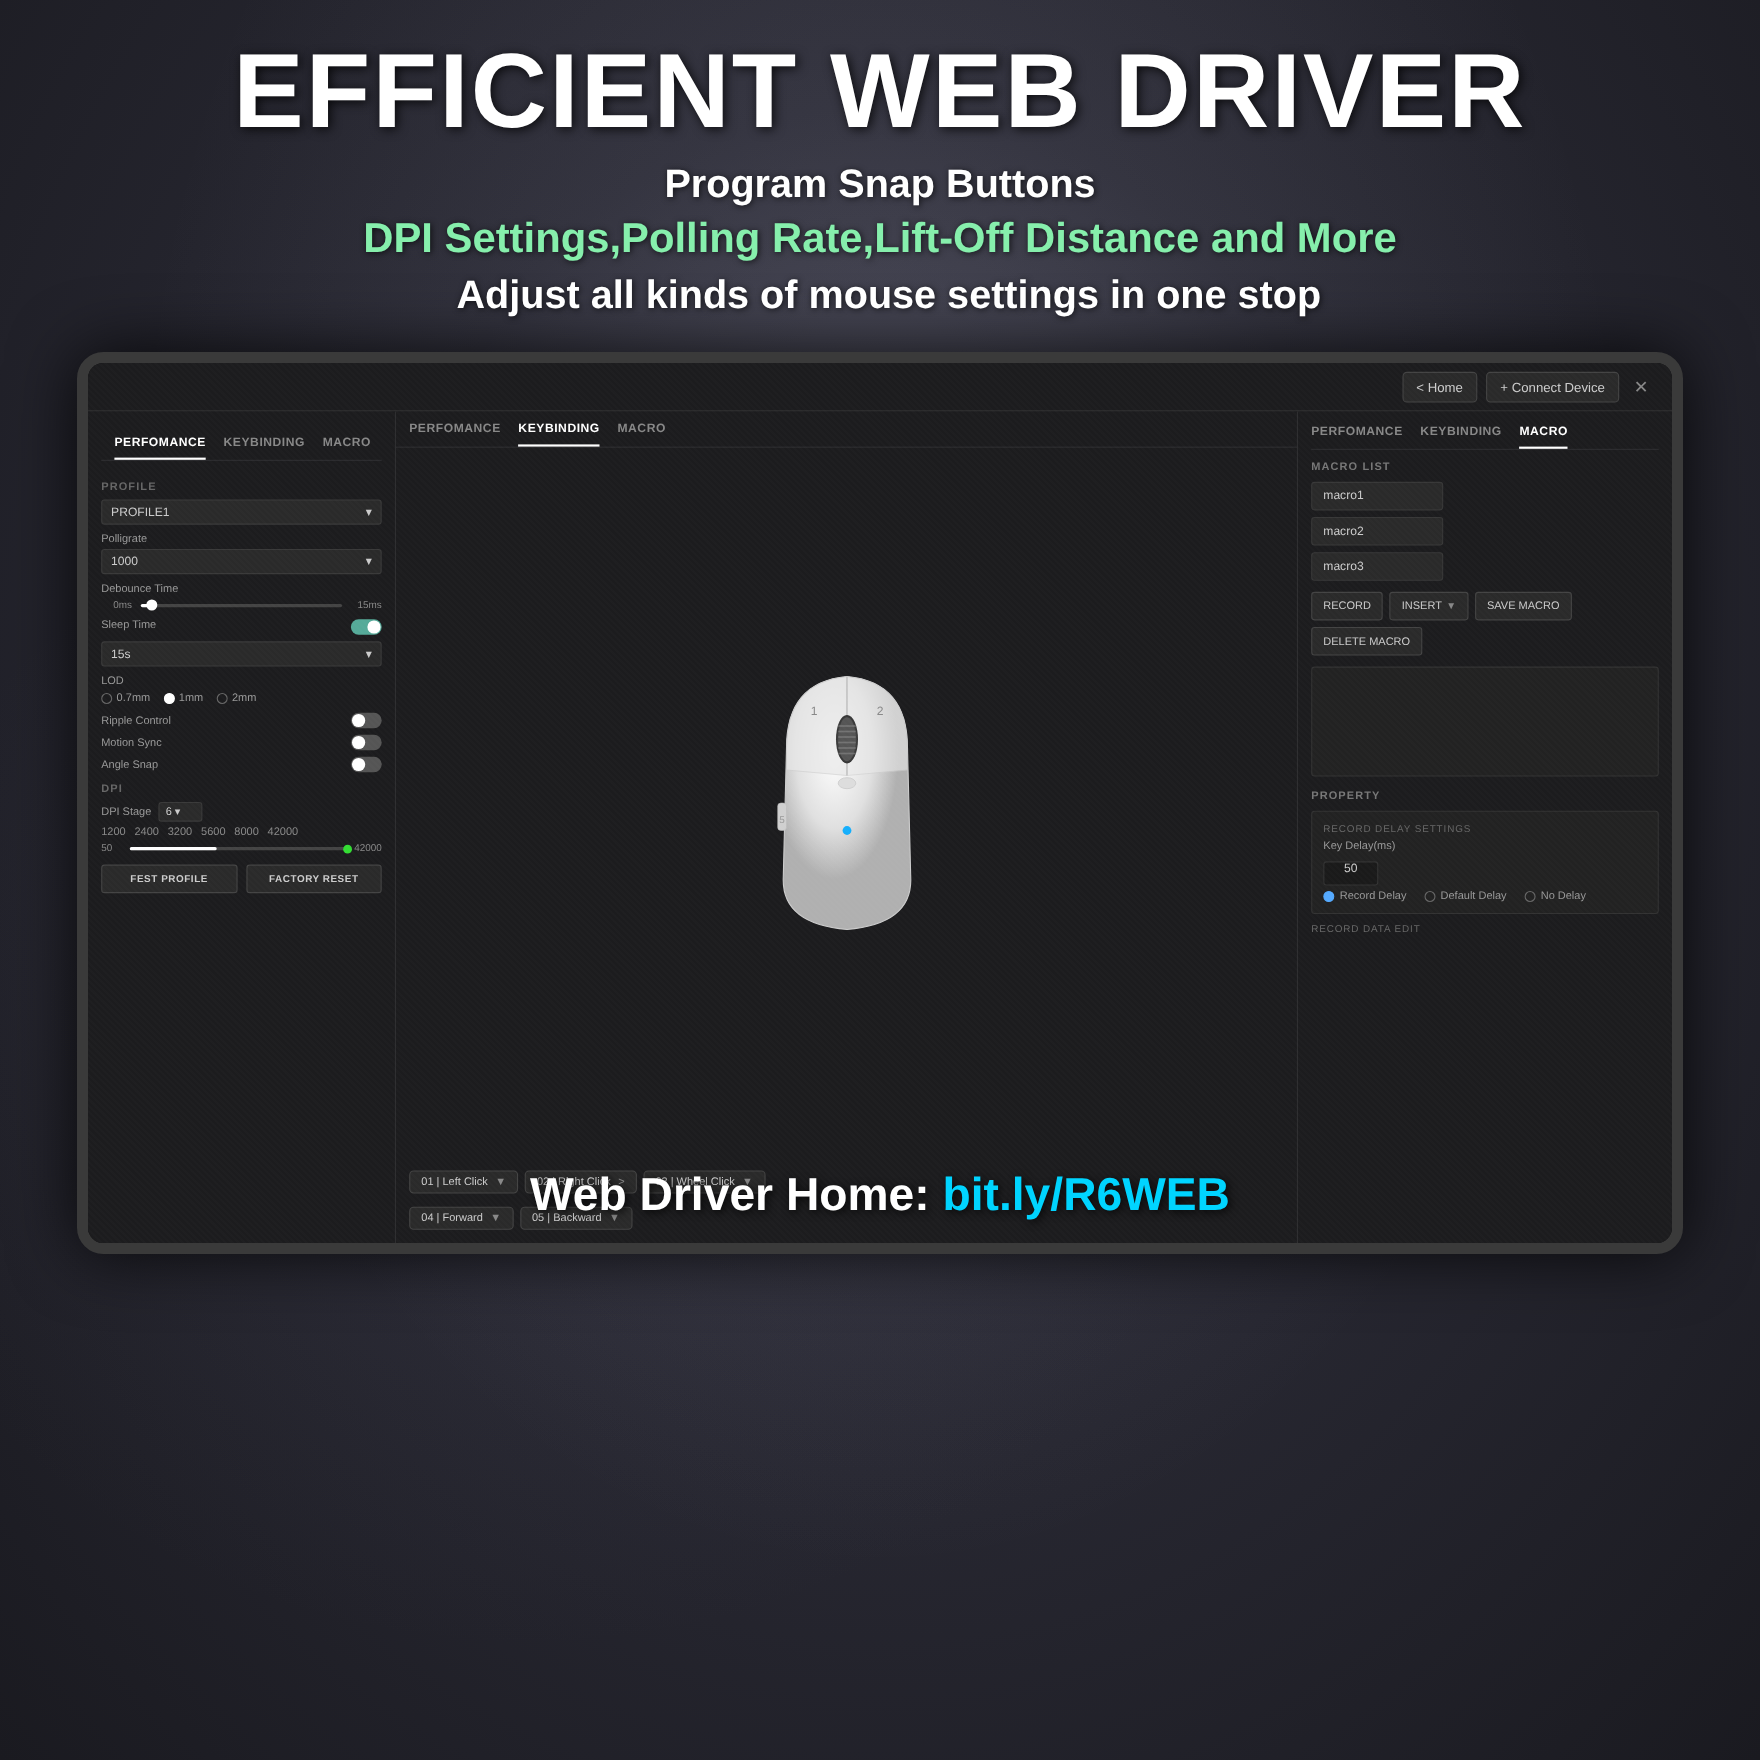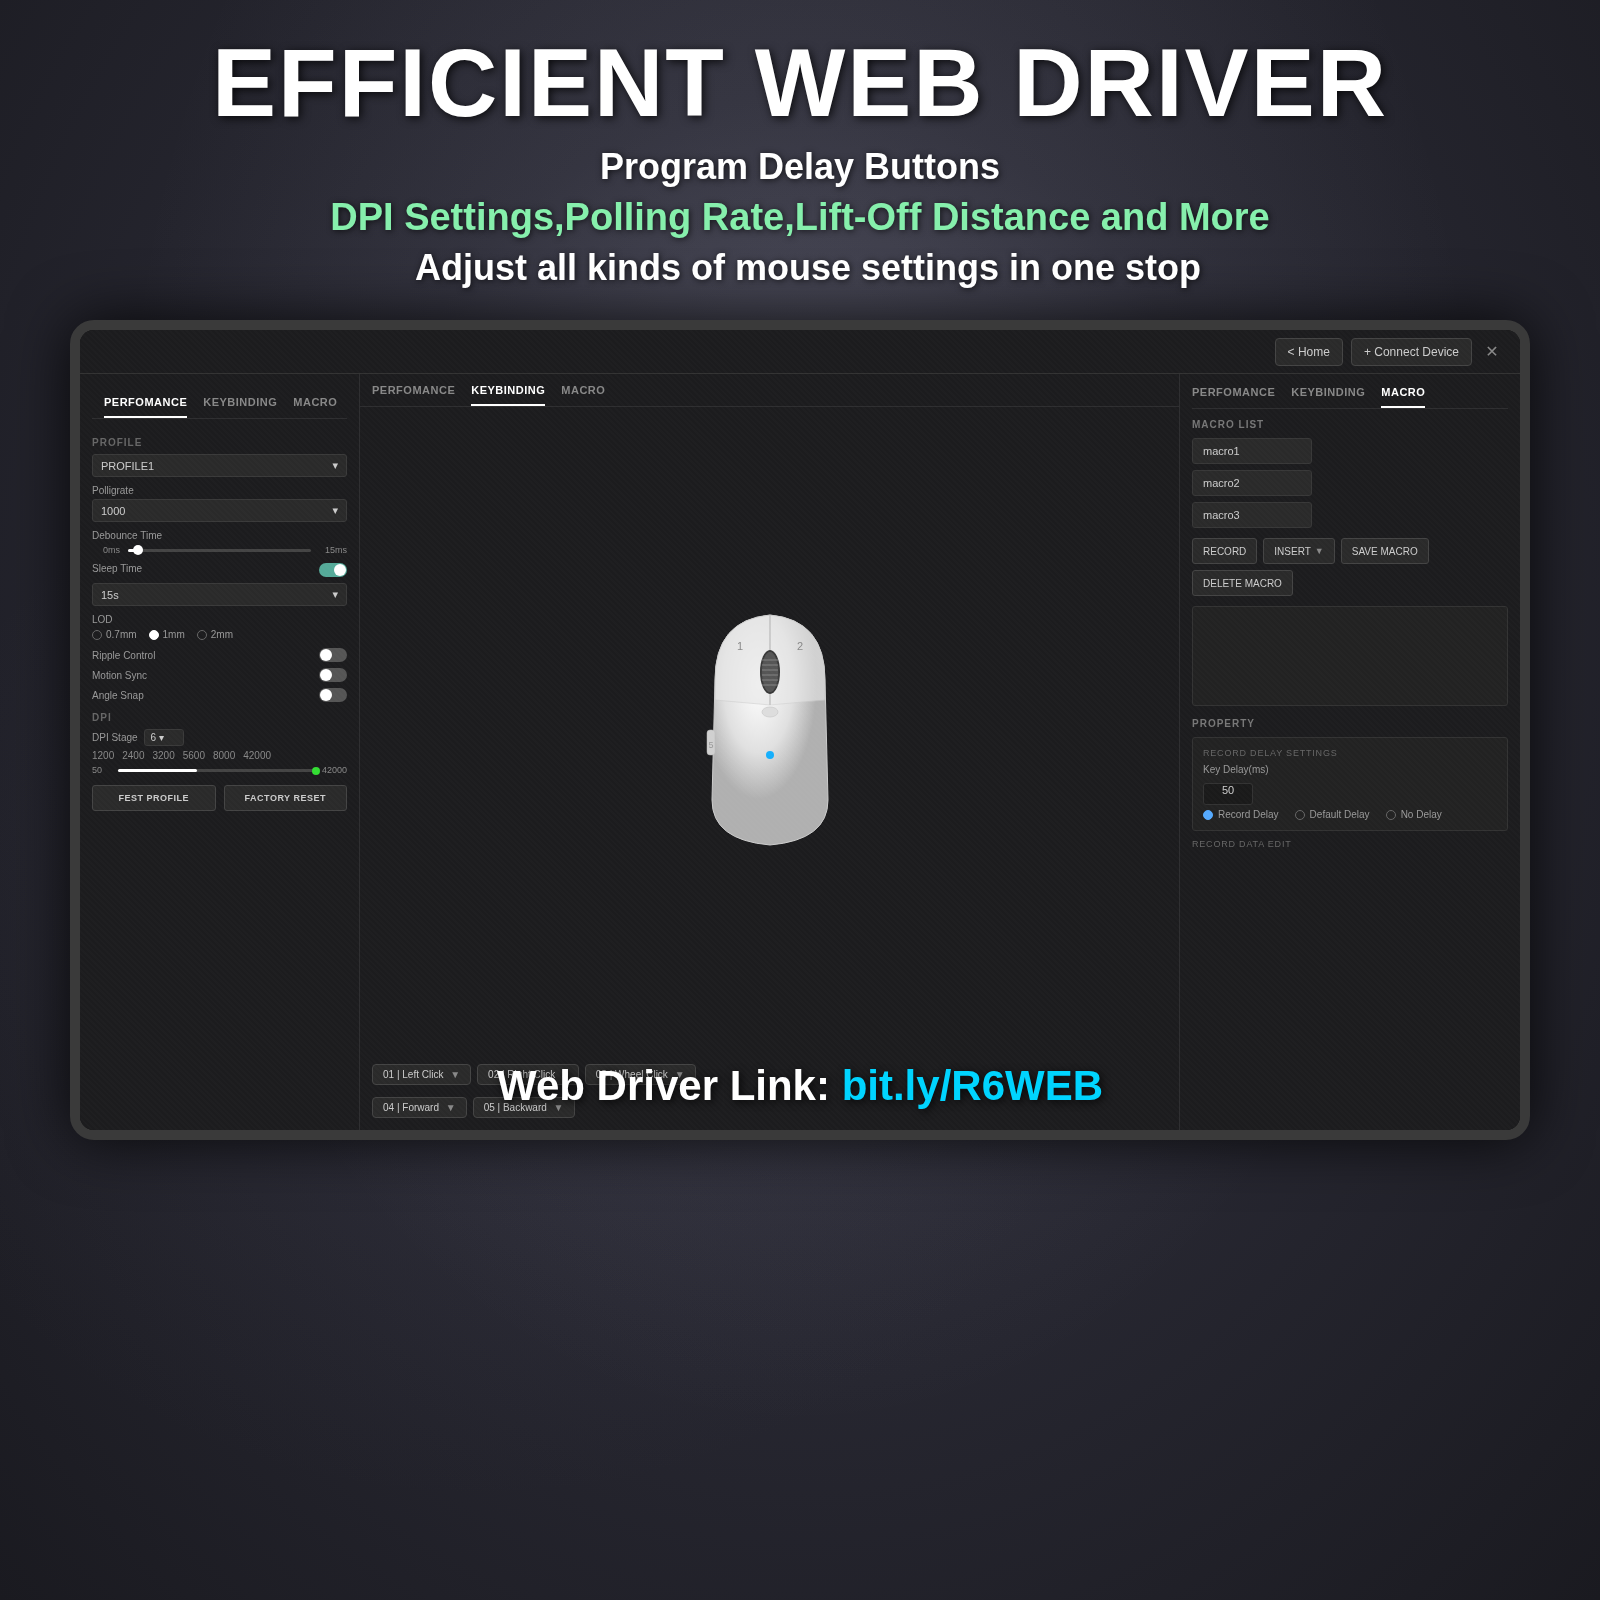--- a/index.html
+++ b/index.html
@@ -636,21 +636,21 @@
 </head>
 <body>
 
 <div class="bg-scene"></div>
 <div class="bg-texture"></div>
 
 <div class="page-wrapper">
 
   <div class="top-text">
     <div class="main-title">EFFICIENT WEB DRIVER</div>
-    <div class="subtitle1">Program Delay Buttons</div>
+    <div class="subtitle1">Program Snap Buttons</div>
     <div class="subtitle2">DPI Settings,Polling Rate,Lift-Off Distance and More</div>
     <div class="subtitle3">Adjust all kinds of mouse settings in one stop</div>
   </div>
 
   <div class="center-glow"></div>
 
   <div class="monitor-frame">
     <div class="app-window">
 
       <div class="title-bar">
@@ -935,18 +935,18 @@
 
           <div class="record-data-label">RECORD DATA EDIT</div>
         </div>
 
       </div>
     </div>
   </div>
 
   <div class="bottom-text">
     <div class="web-driver-text">
-      <span>Web Driver Link:</span>
+      <span>Web Driver Home:</span>
       <span class="web-driver-link">bit.ly/R6WEB</span>
     </div>
   </div>
 
 </div>
 
 </body></html>

